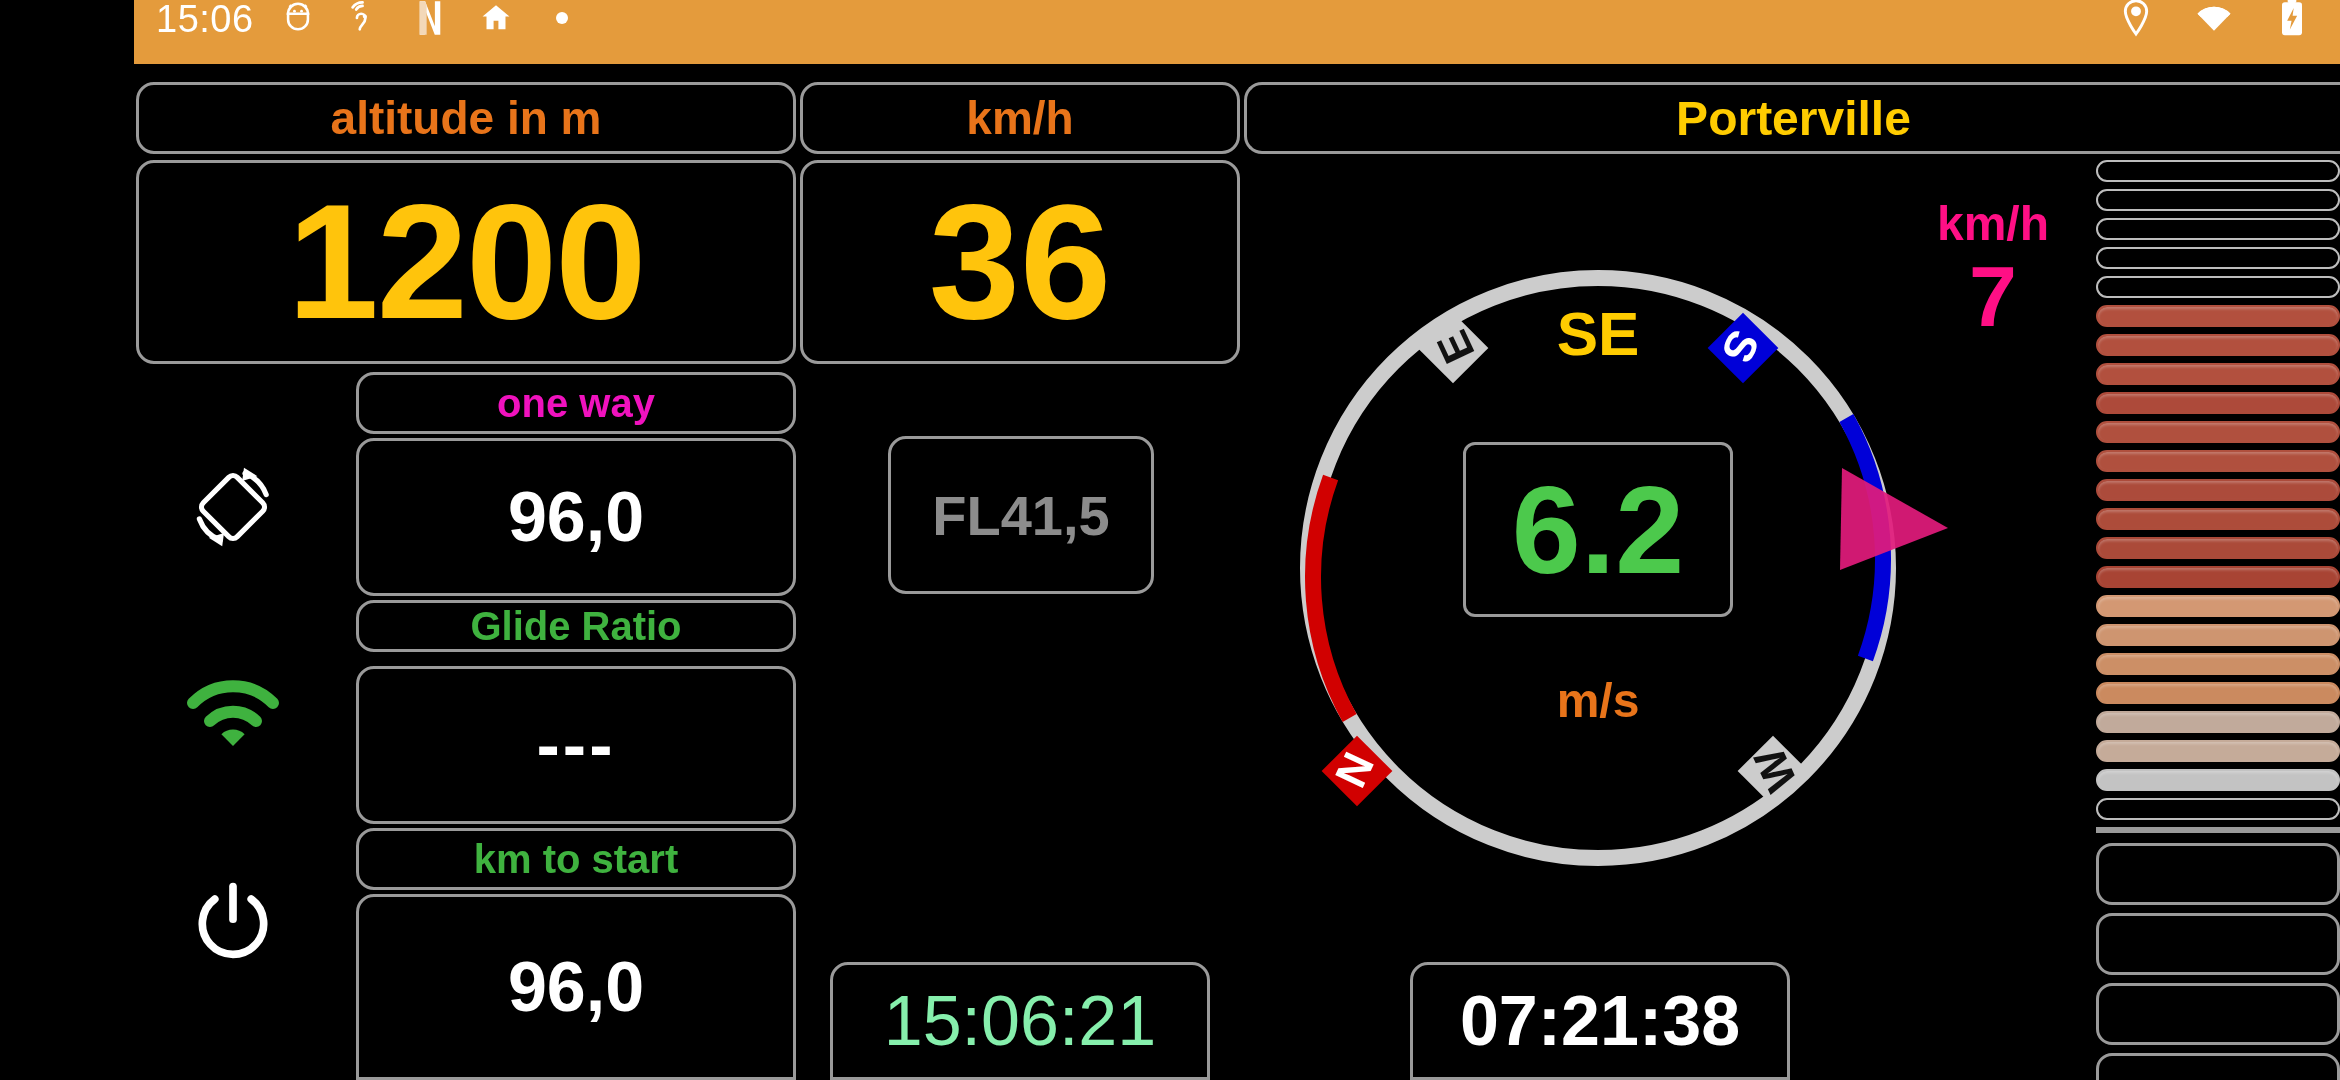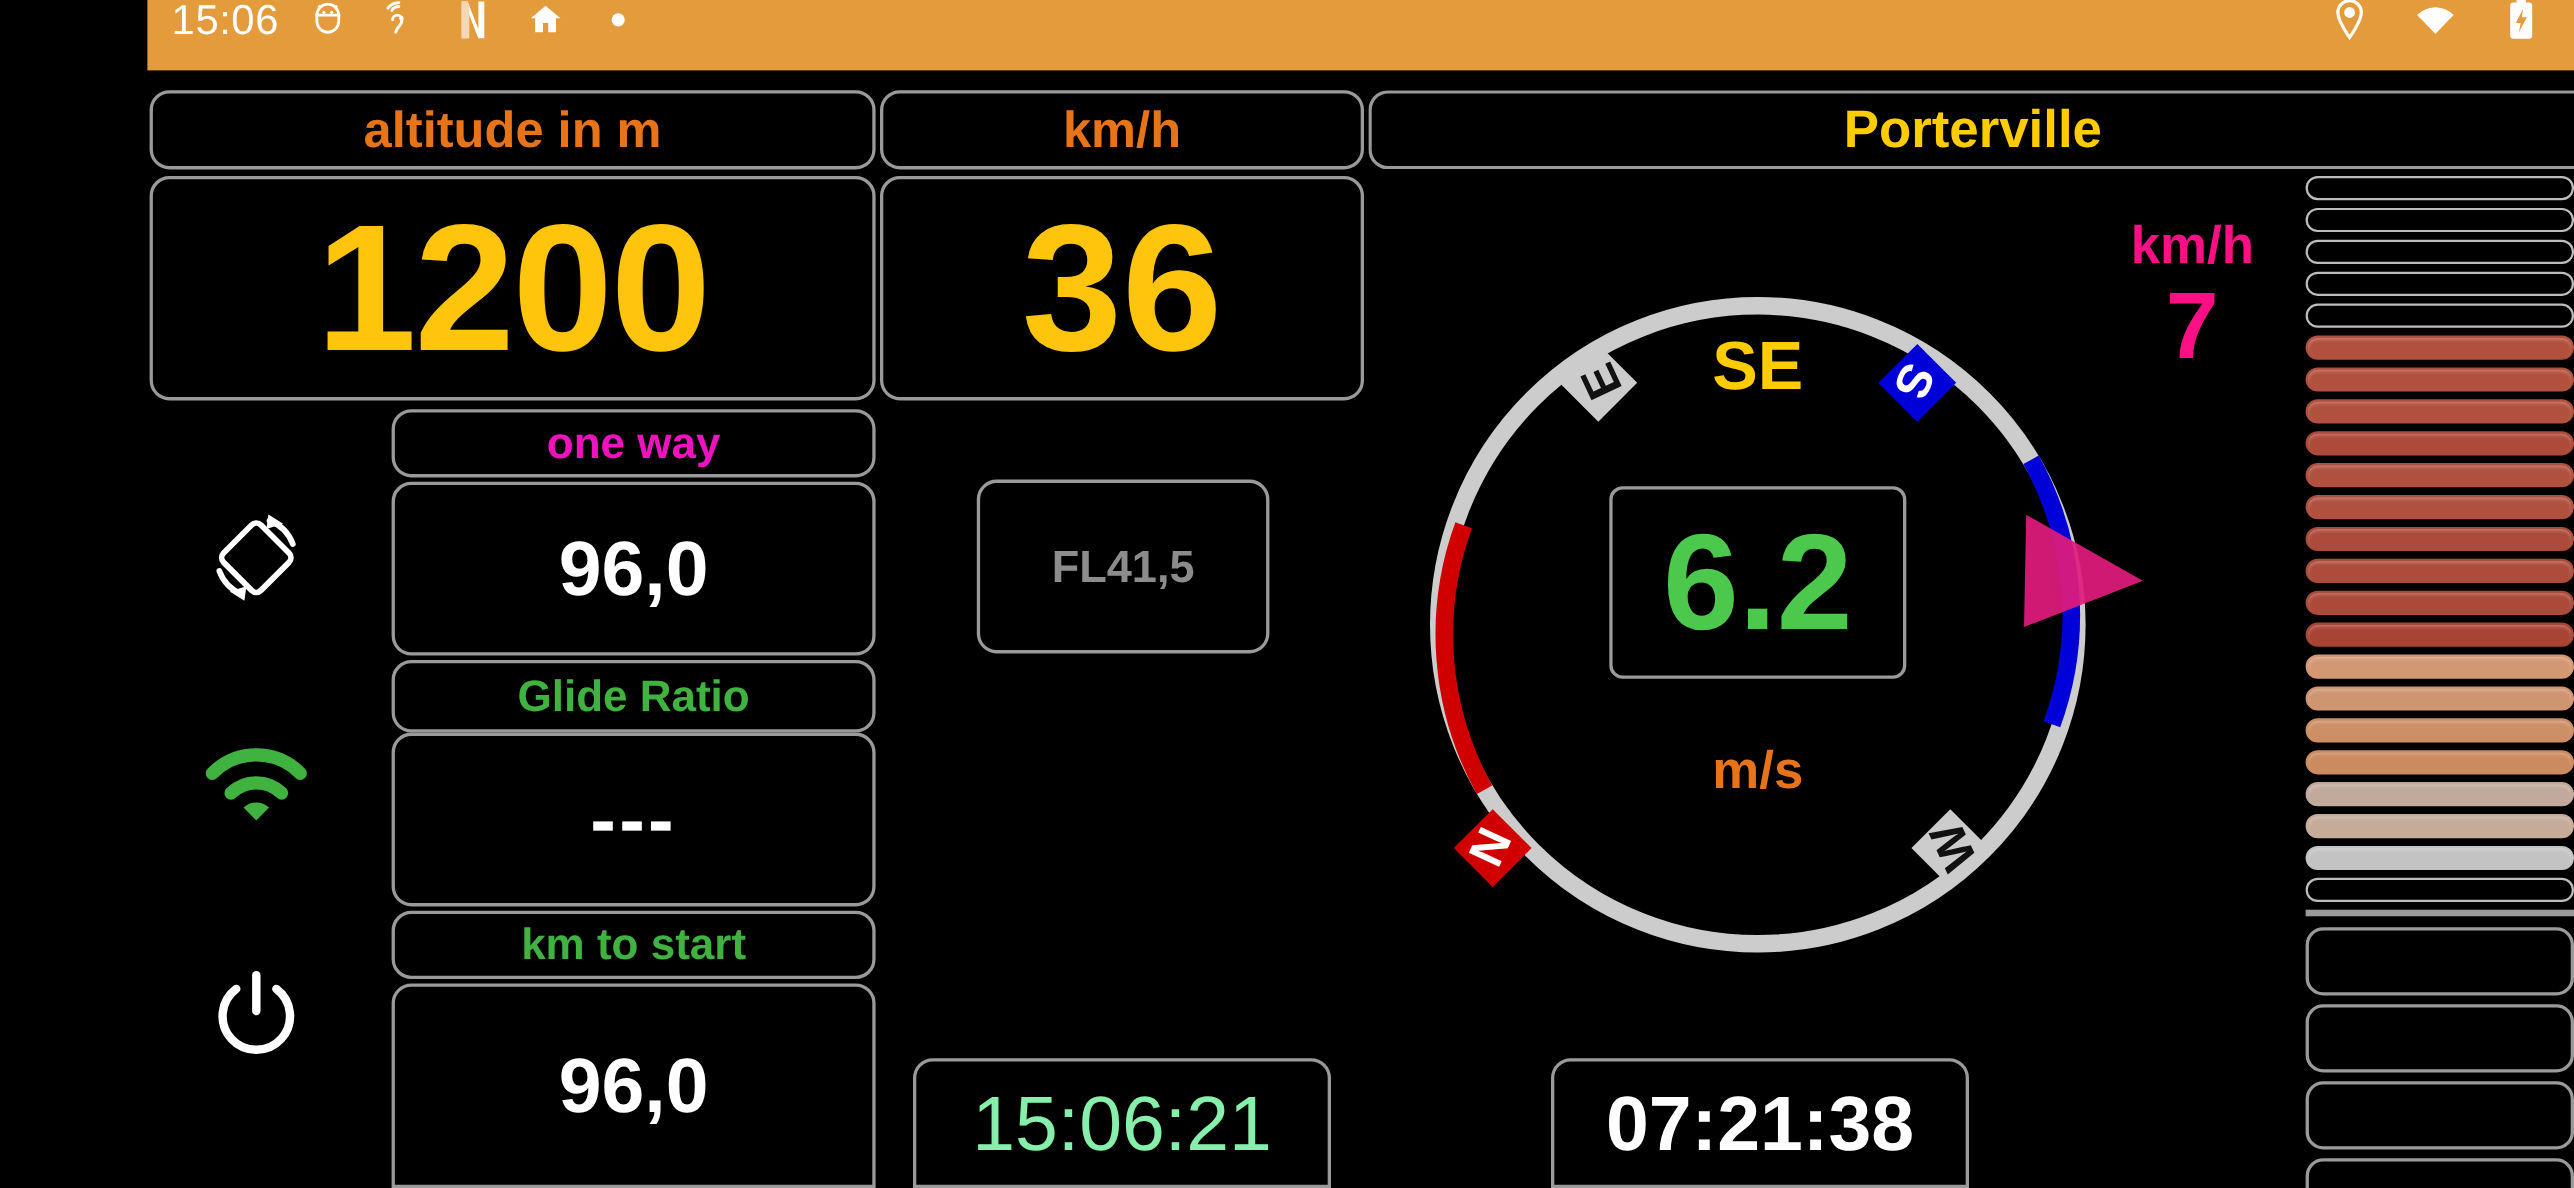--- a/index.html
+++ b/index.html
@@ -55,36 +55,36 @@
   #p-spd-value { left: 800px; top: 160px; width: 440px; height: 204px; }
   #p-spd-value .big { color: #ffc40c; font-size: 164px; font-weight: bold; line-height: 1; text-align: right; }
 
   
   #p-oneway-label { left: 356px; top: 372px; width: 440px; height: 62px; }
   #p-oneway-label .lbl { color: #f012be; font-size: 40px; }
 
   #p-oneway-value { left: 356px; top: 438px; width: 440px; height: 158px; }
   #p-oneway-value .mid { color: #fff; font-size: 70px; font-weight: bold; }
 
-  #p-glide-label  { left: 356px; top: 600px; width: 440px; height: 66px; }
+  #p-glide-label  { left: 356px; top: 600px; width: 440px; height: 52px; }
   #p-glide-label .lbl { color: #3fb23f; font-size: 40px; }
 
   #p-glide-value  { left: 356px; top: 666px; width: 440px; height: 158px; }
   #p-glide-value .mid { color: #fff; font-size: 70px; font-weight: bold; letter-spacing: 3px;}
 
   #p-start-label  { left: 356px; top: 828px; width: 440px; height: 62px; }
   #p-start-label .lbl { color: #3fb23f; font-size: 40px; }
 
   #p-start-value  { left: 356px; top: 894px; width: 440px; height: 186px;
                     border-bottom-left-radius: 0; border-bottom-right-radius: 0; }
   #p-start-value .mid { color: #fff; font-size: 70px; font-weight: bold; }
 
   
   #p-fl { left: 888px; top: 436px; width: 266px; height: 158px; border-color: #9a9a9a;}
-  #p-fl .fl { color: #8c8c8c; font-size: 41px; font-weight: bold; }
+  #p-fl .fl { color: #8c8c8c; font-size: 56px; font-weight: bold; }
 
   
   #p-clock1 { left: 830px;  top: 962px; width: 380px; height: 118px;
               border-bottom-left-radius: 0; border-bottom-right-radius: 0;}
   #p-clock1 .clk { color: #86efac; font-size: 70px; font-weight: normal; }
   #p-clock2 { left: 1410px; top: 962px; width: 380px; height: 118px;
               border-bottom-left-radius: 0; border-bottom-right-radius: 0;}
   #p-clock2 .clk { color: #fff; font-size: 70px; font-weight: bold; }
 
   

